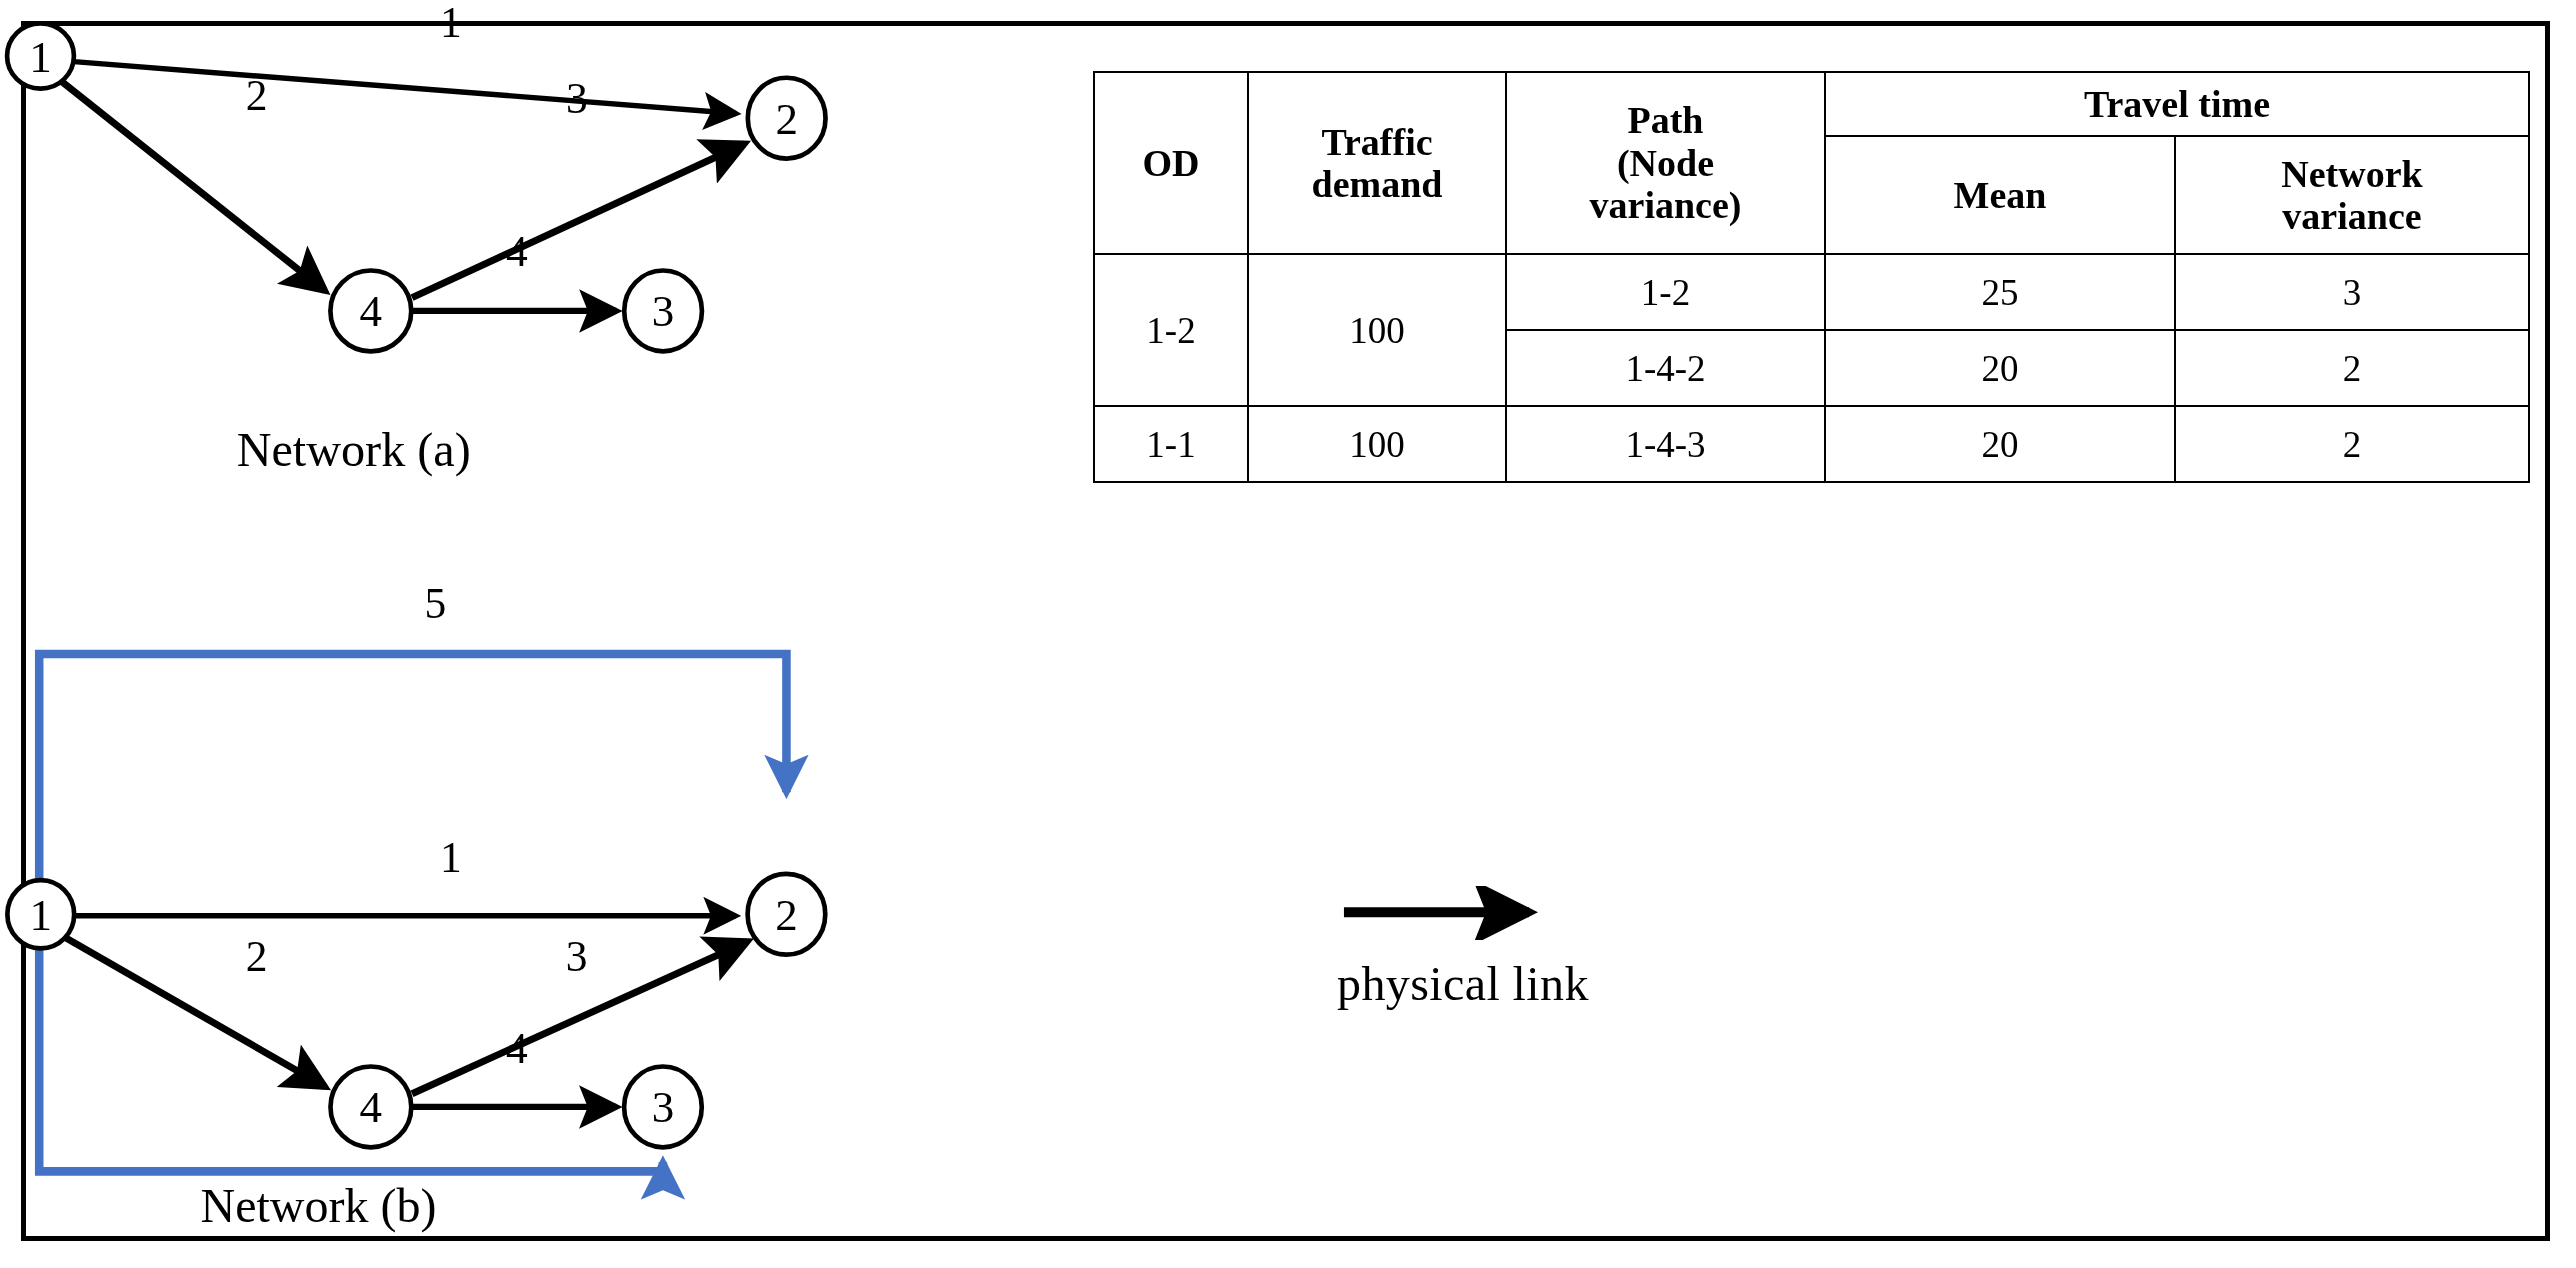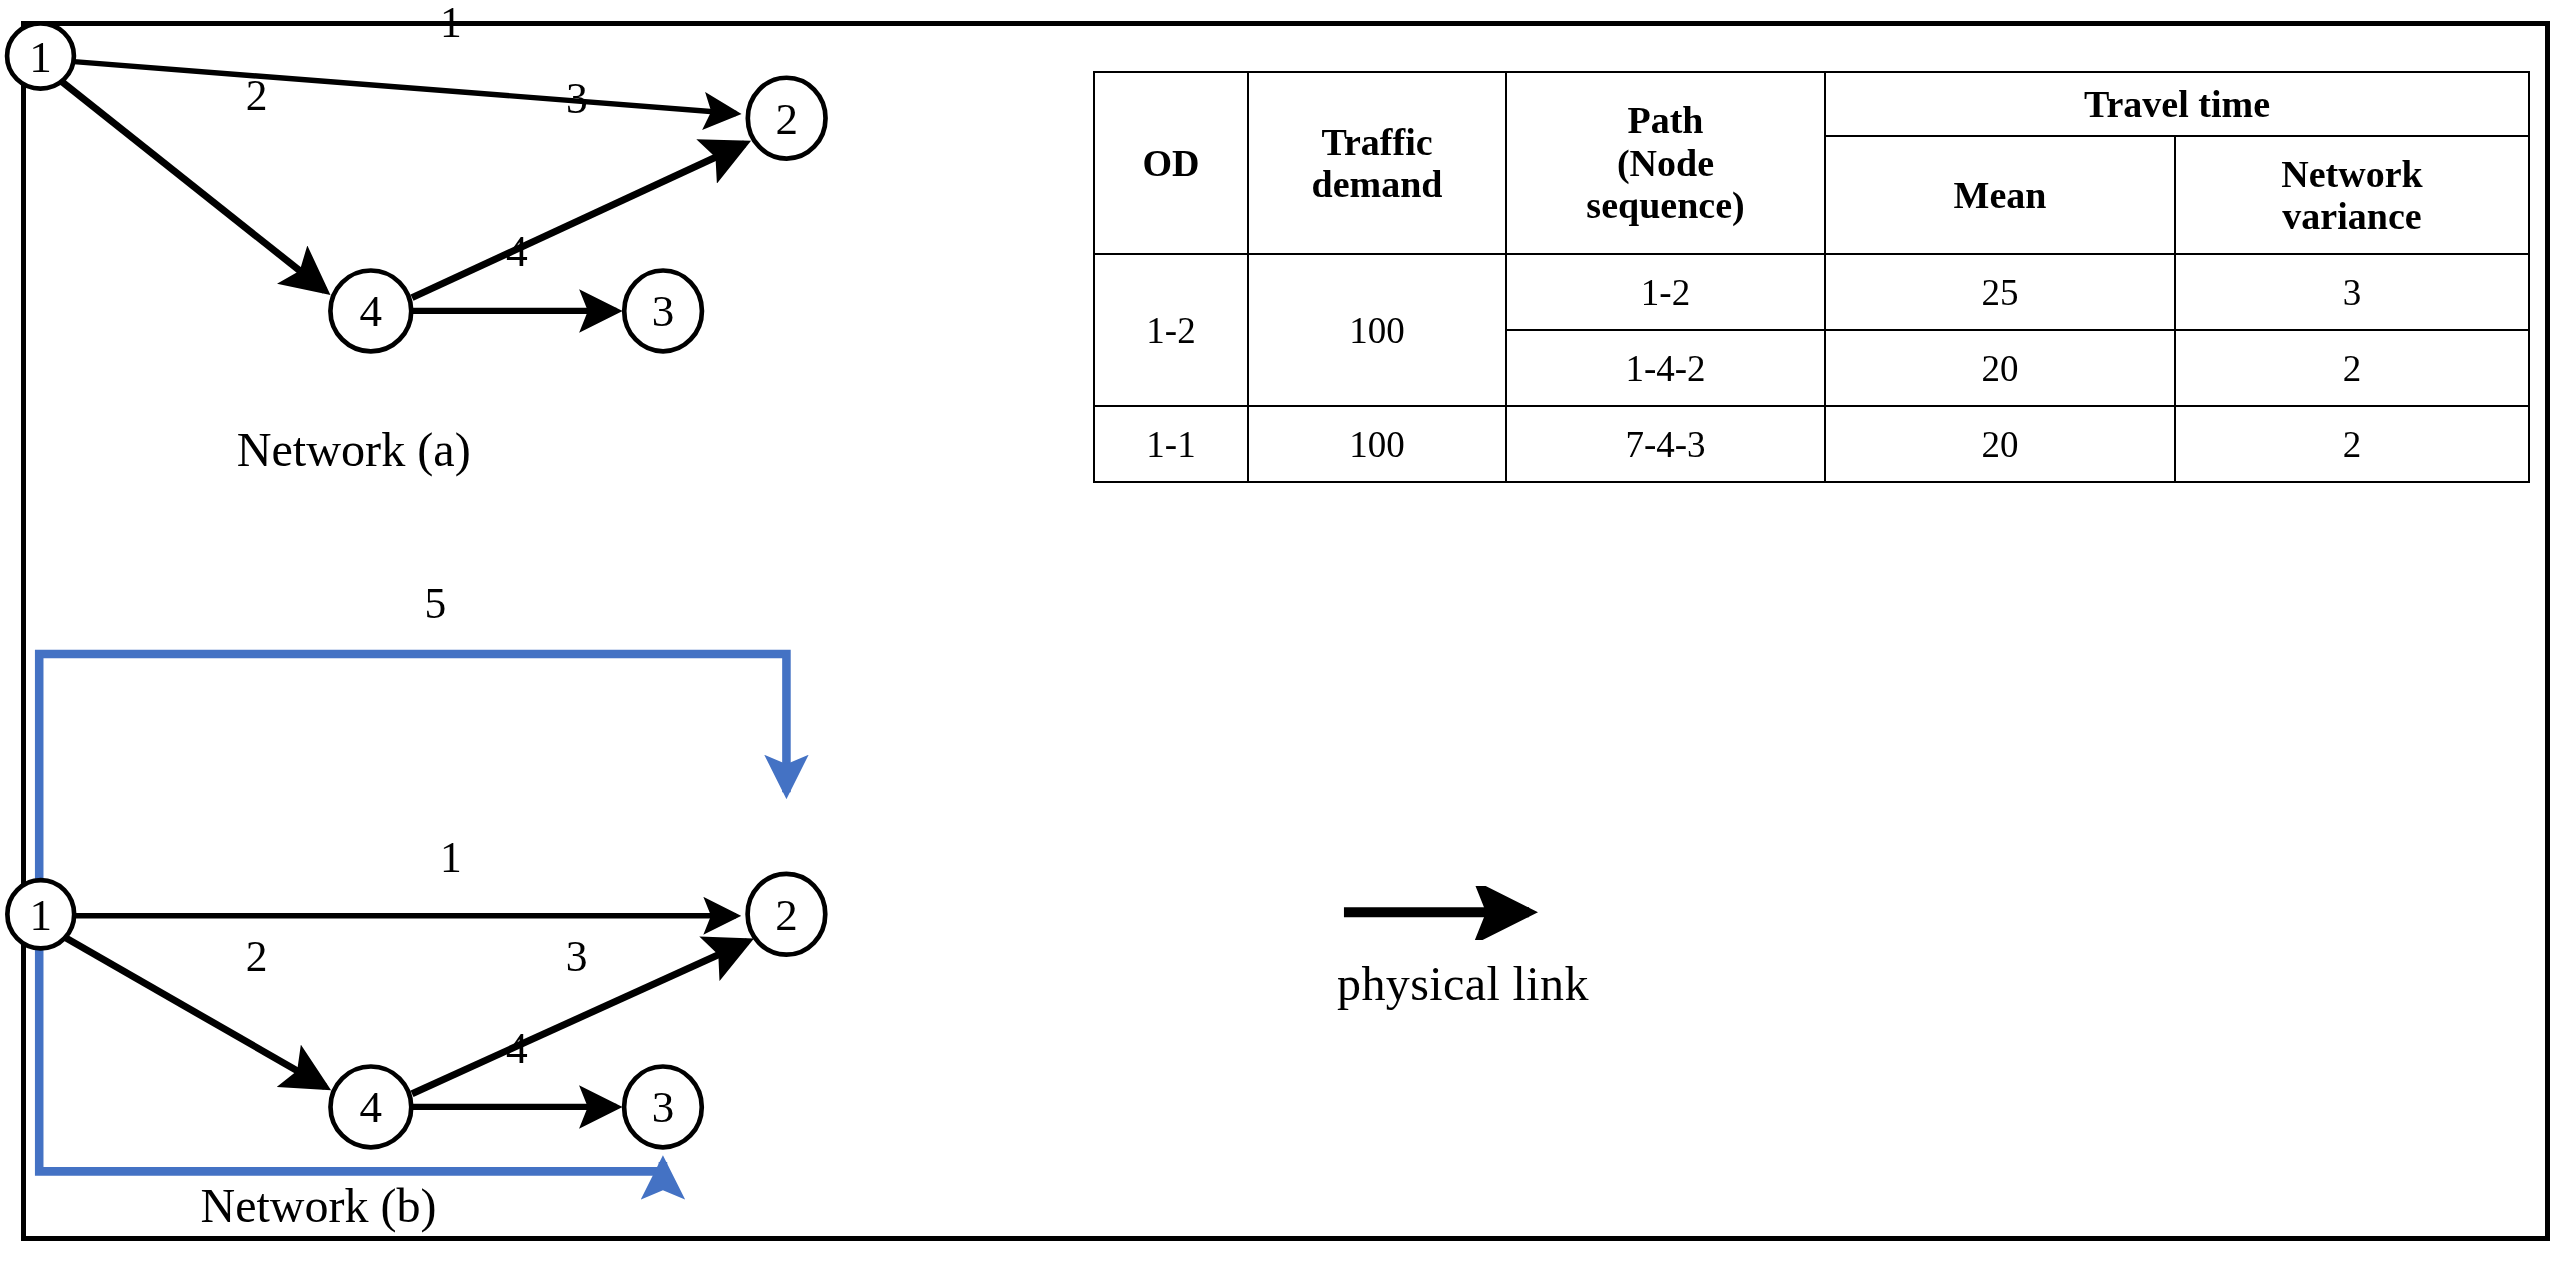--- a/index.html
+++ b/index.html
@@ -230,21 +230,21 @@
     <thead>
       <tr>
         <th class="cell-h-od" rowspan="2">OD</th>
         <th class="cell-h-od" rowspan="2">
           <div>Traffic</div>
           <div>demand</div>
         </th>
         <th class="cell-h-od" rowspan="2">
           <div>Path</div>
           <div>(Node</div>
-          <div>sequence)</div>
+          <div>variance)</div>
         </th>
         <th class="cell-h-tt" colspan="2">Travel time</th>
       </tr>
       <tr>
         <th class="cell-h-sub">Mean</th>
         <th class="cell-h-sub">
           <div>Network</div>
           <div>variance</div>
         </th>
       </tr>
@@ -258,21 +258,21 @@
         <td>3</td>
       </tr>
       <tr class="cell-row">
         <td>1-4-2</td>
         <td>20</td>
         <td>2</td>
       </tr>
       <tr class="cell-row">
         <td>1-1</td>
         <td>100</td>
-        <td>7-4-3</td>
+        <td>1-4-3</td>
         <td>20</td>
         <td>2</td>
       </tr>
     </tbody>
   </table>
 
   <div id="legend">
     <div class="legend-item" id="legend-physical">
       <div class="legend-arrow-box">
         <svg width="233" height="54" viewBox="0 0 300 70">

